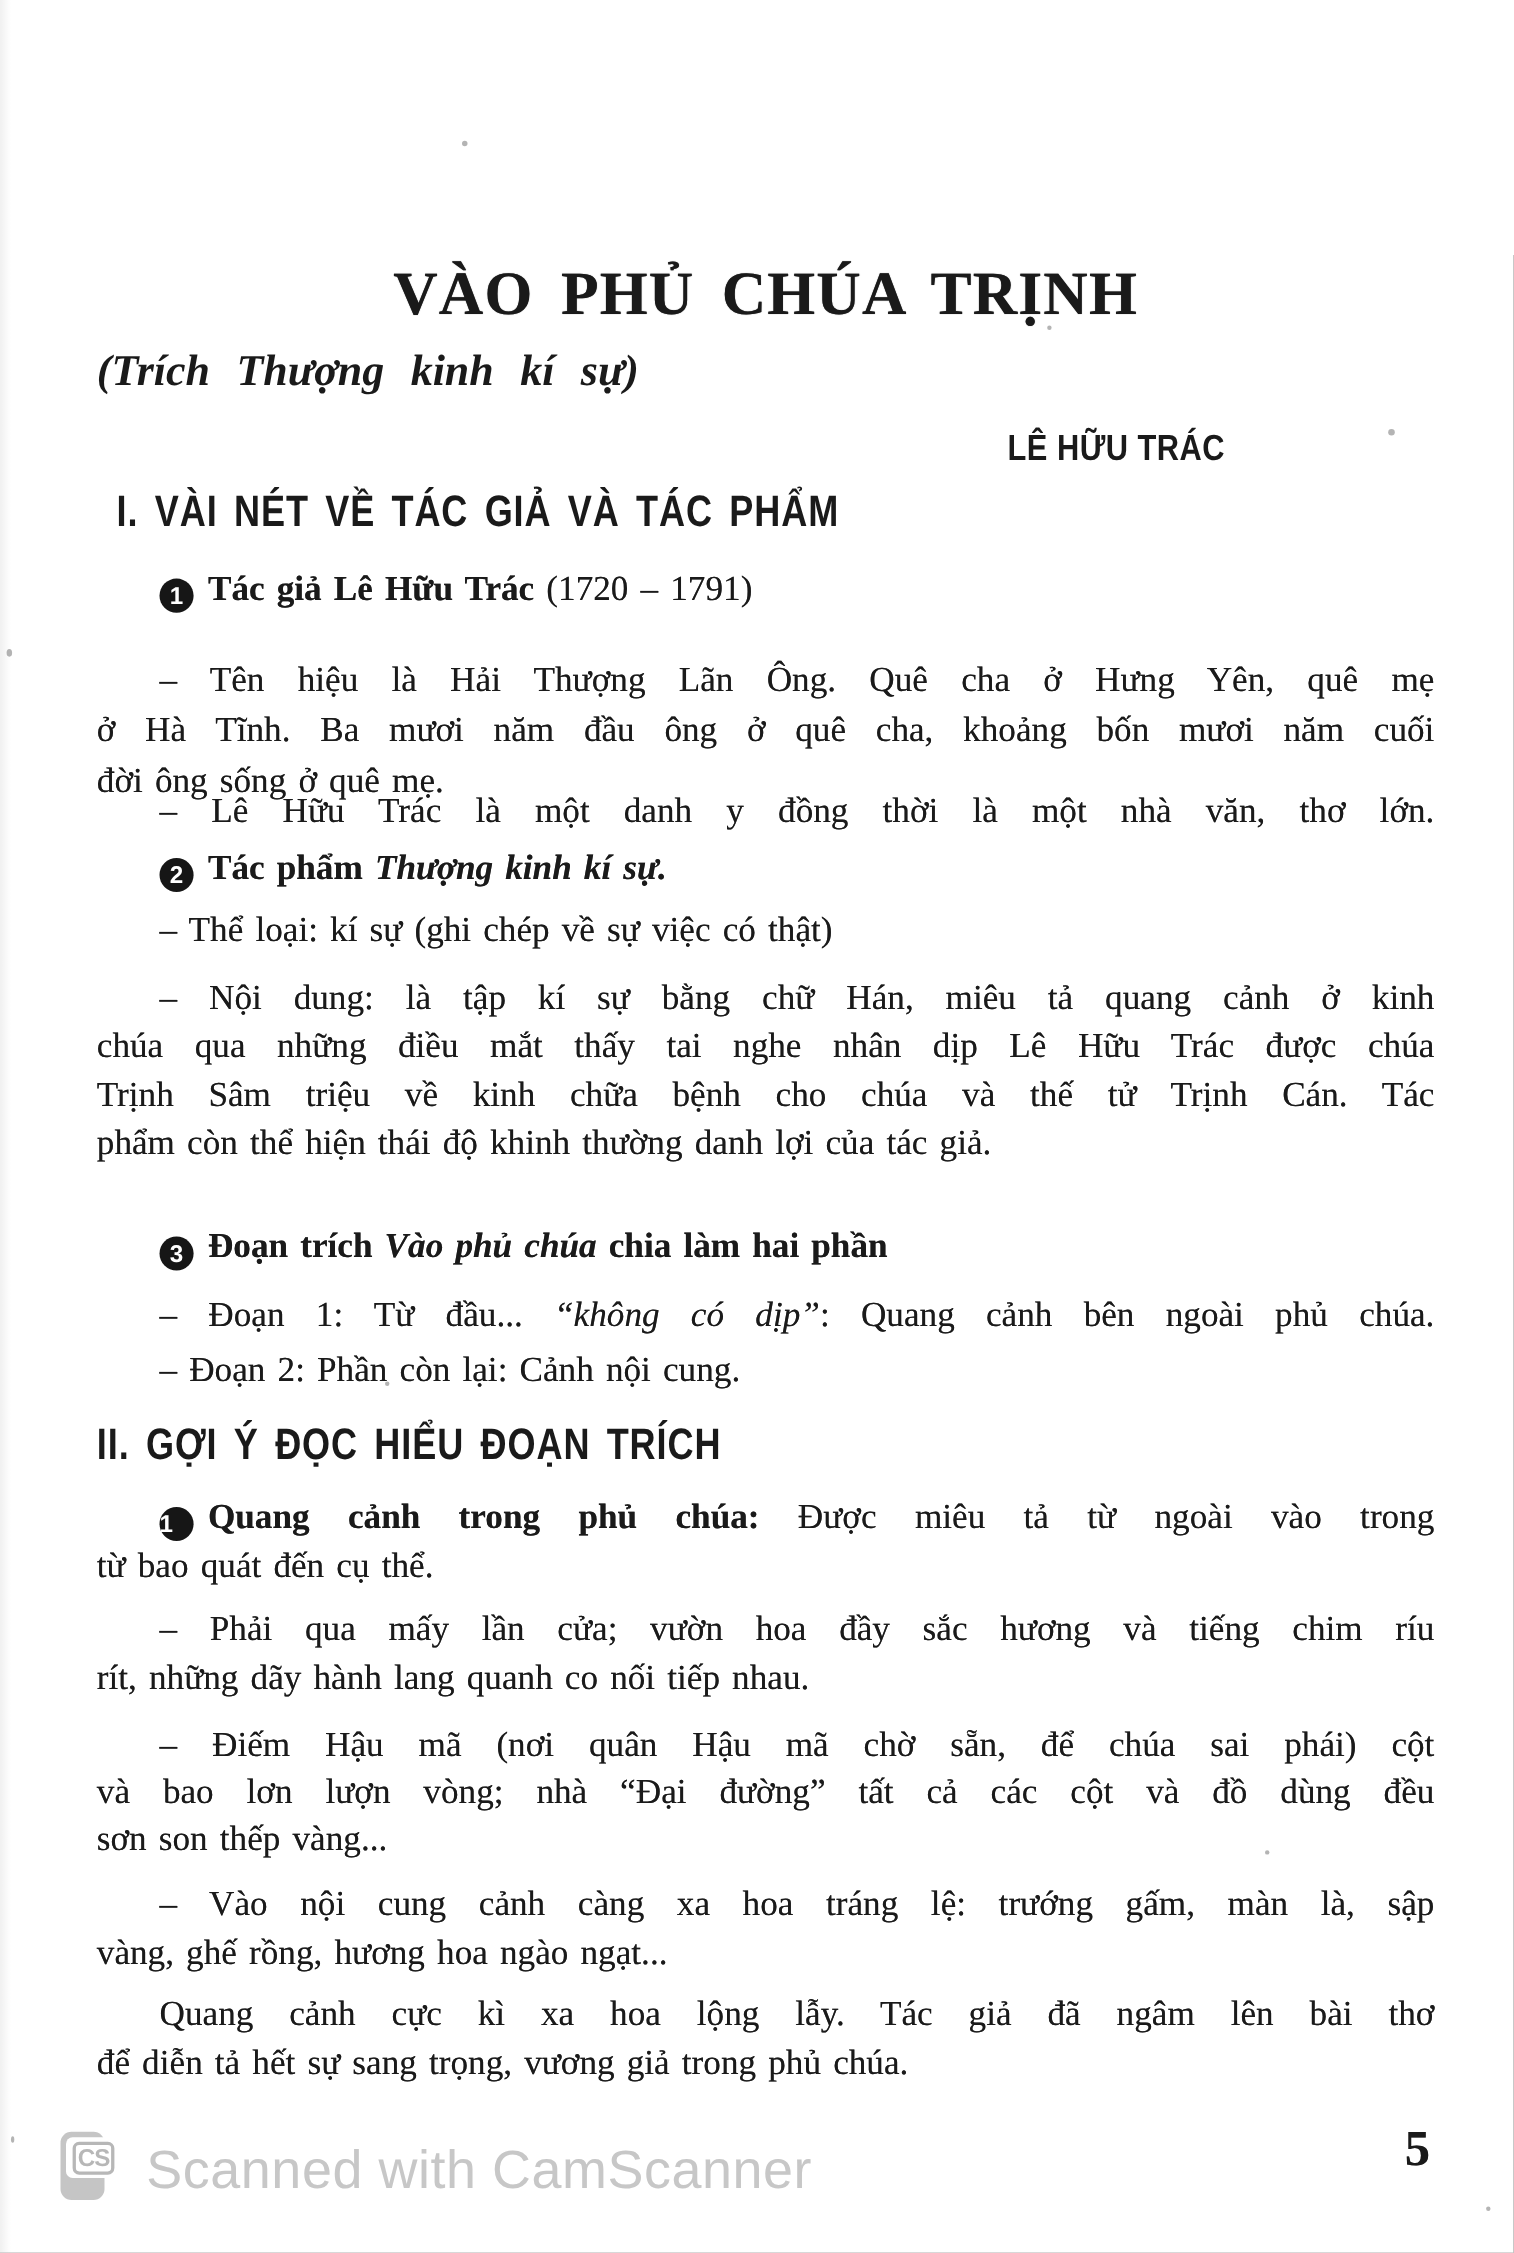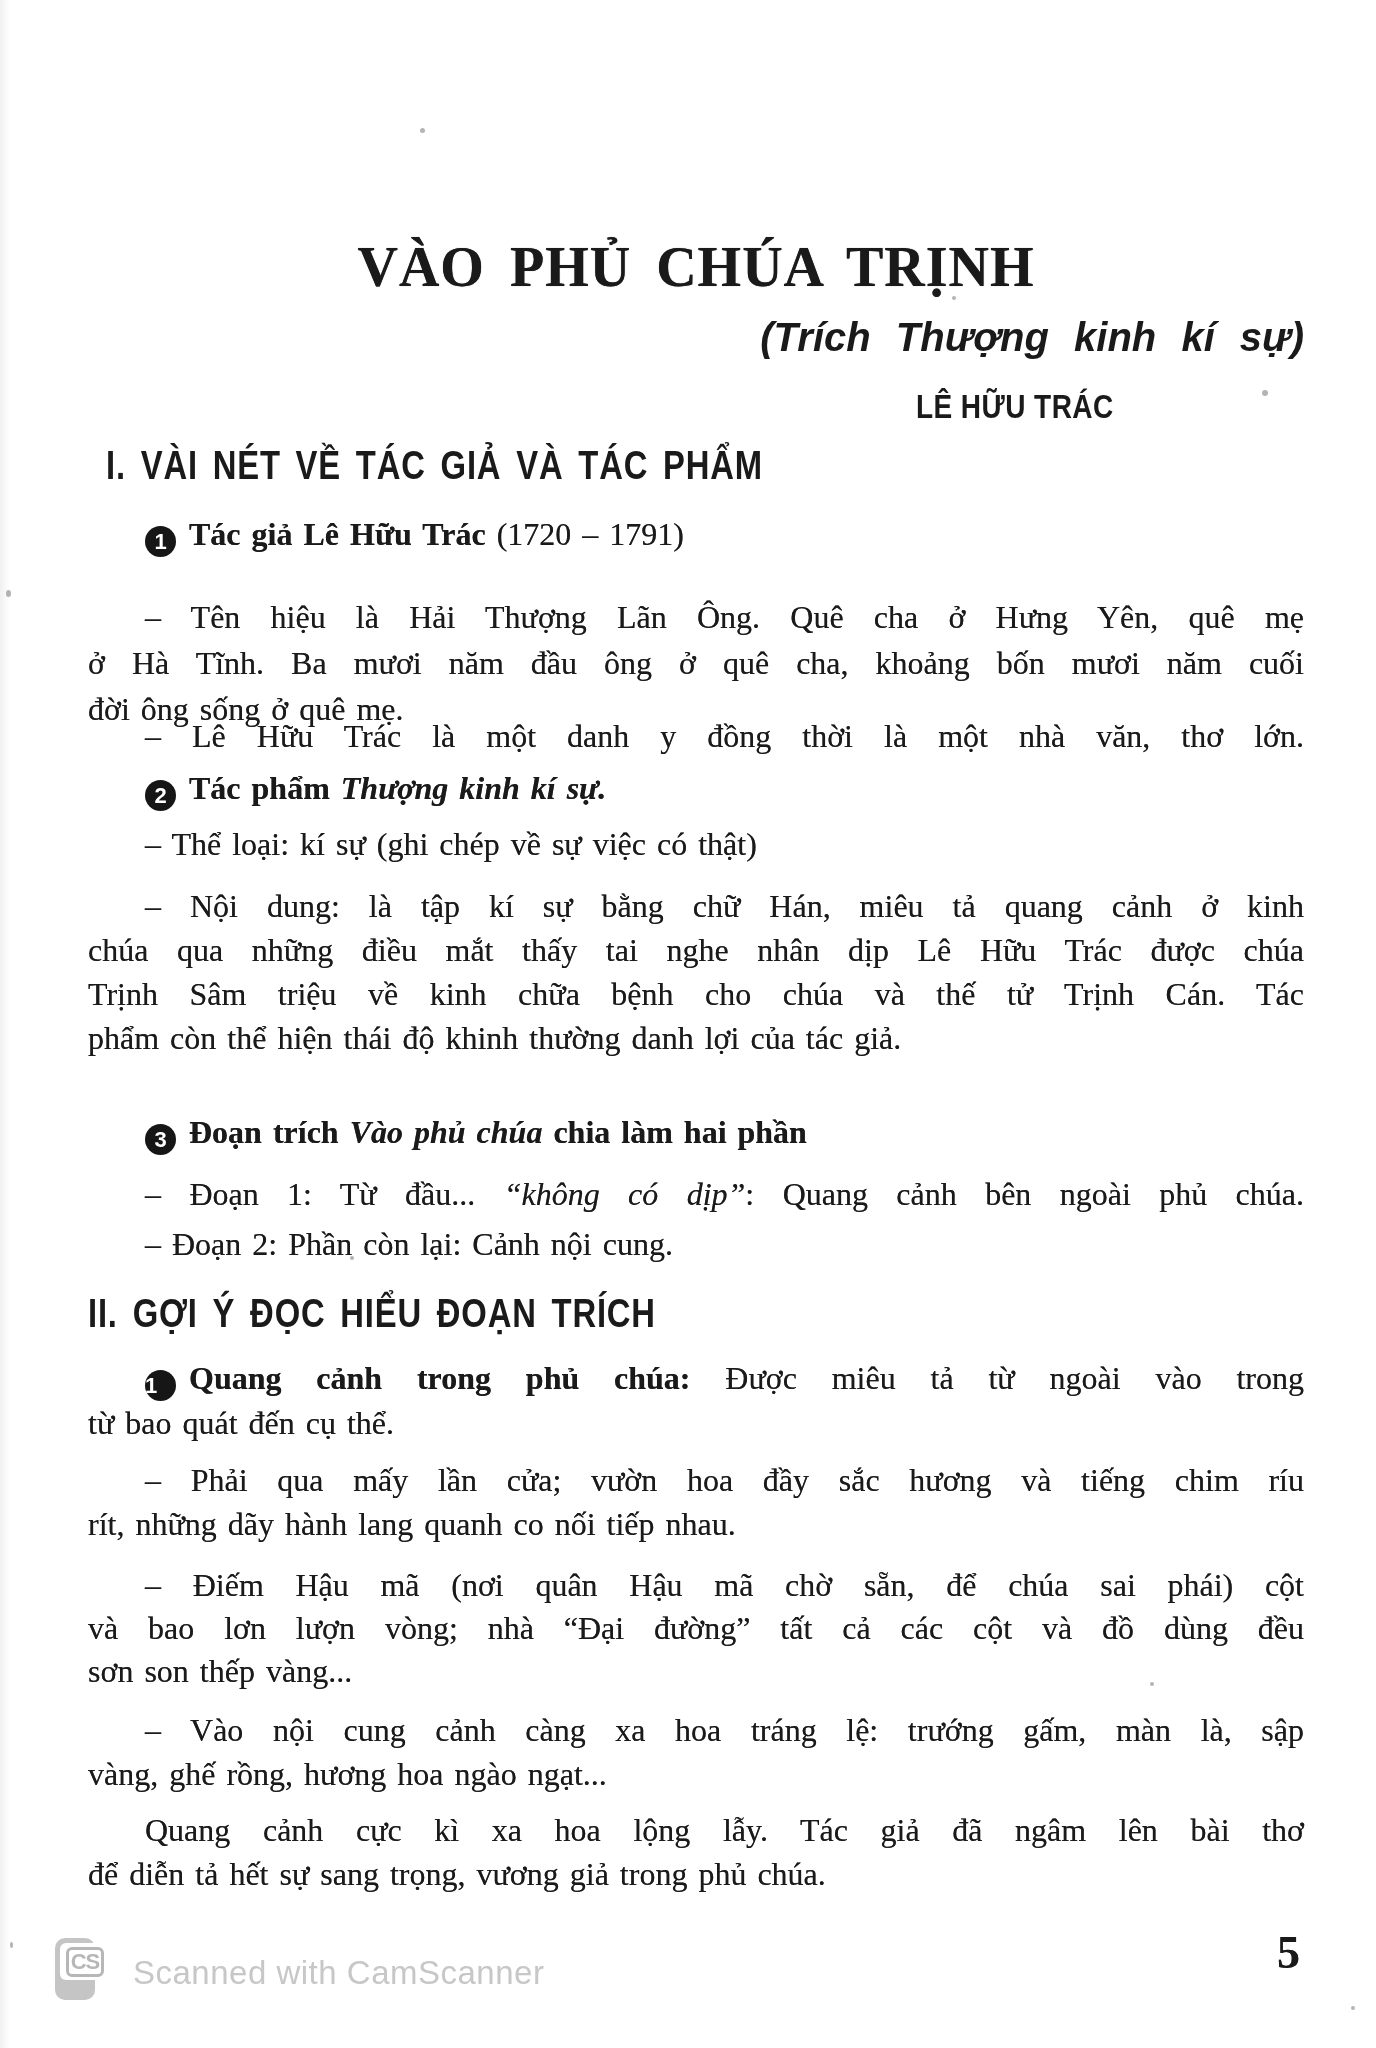--- a/index.html
+++ b/index.html
@@ -14,22 +14,22 @@
   }
   .abs { position:absolute; left:88px; width:1216px; }
 
   
   .title {
     top:236px; text-align:center; font-weight:bold; font-size:56px;
     letter-spacing:1px; line-height:62px; word-spacing:10px;
     text-shadow:0 0 0.7px rgba(0,0,0,0.8);
   }
   .subtitle {
-    top:312px; text-align:right;
-    font-family:Liberation Sans, sans-serif; font-style:italic; font-weight:bold;
+    top:312px; text-align:left;
+    font-family:Liberation Serif, serif; font-style:italic; font-weight:bold;
     font-size:40px; line-height:50px; word-spacing:14px;
   }
   .author {
     position:absolute; top:388px; right:262px;
     font-family:"Liberation Sans", sans-serif; font-weight:bold; font-size:33px;
     transform:scaleX(0.85); transform-origin:100% 50%; letter-spacing:0.5px;
   }
   .sec-heading {
     font-family:"Liberation Sans", sans-serif; font-weight:bold; font-size:40px;
     line-height:46px; white-space:nowrap;
@@ -77,21 +77,21 @@
     background:#ffffff; border-radius:6px;
     display:flex; align-items:center; justify-content:center;
   }
   .cs-text {
     font-family:"Liberation Sans", sans-serif; font-weight:bold; font-size:22px;
     color:#b7b7b7; border:3px solid #b7b7b7; border-radius:6px;
     line-height:24px; padding:0 2px; letter-spacing:-1px;
   }
   .watermark {
     position:absolute; left:133px; top:1944px;
-    font-family:"Liberation Sans", sans-serif; font-size:33px; line-height:58px;
+    font-family:"Liberation Sans", sans-serif; font-size:49px; line-height:58px;
     color:#c7c7c7; letter-spacing:0.5px;text-align:right;
   }
   .page-number {
     position:absolute; right:76px; top:1928px;
     font-size:46px; font-weight:bold; line-height:50px;
     text-shadow:0 0 0.6px rgba(0,0,0,0.65);
   }
   .speck { position:absolute; background:rgba(40,40,40,0.35); border-radius:50%; }
 </style>
 </head>

